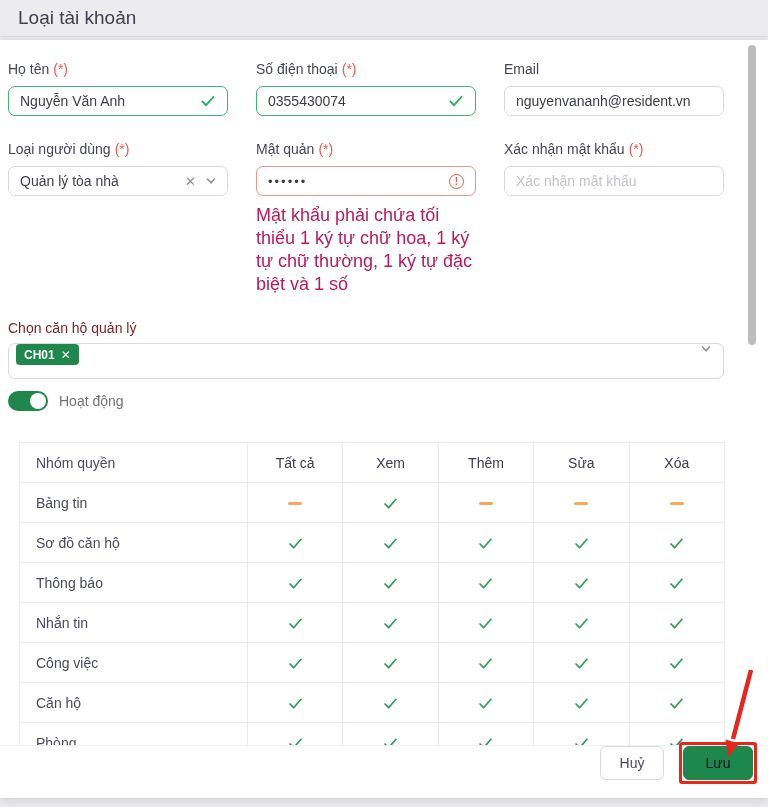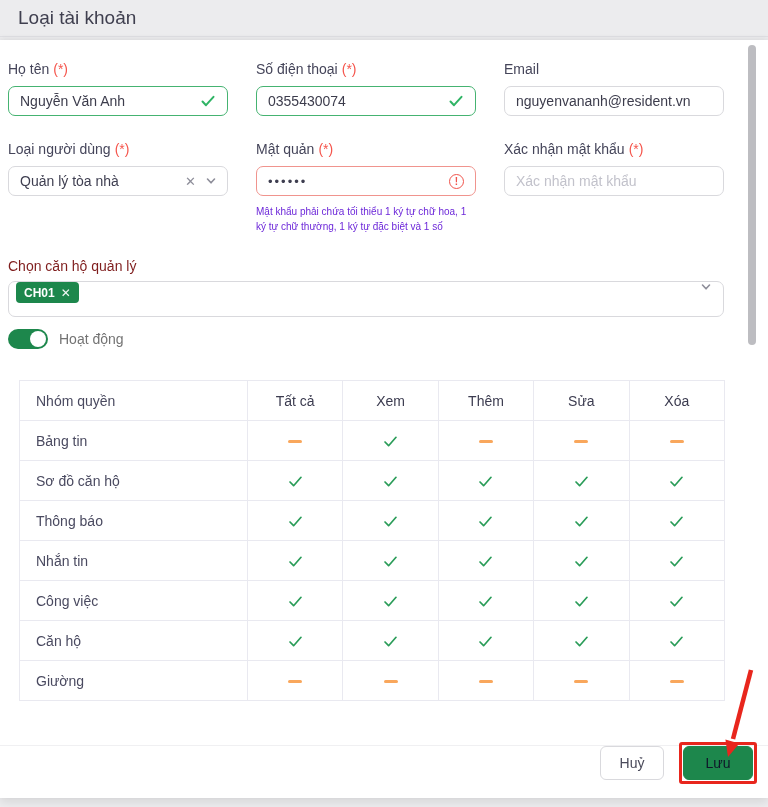--- a/index.html
+++ b/index.html
@@ -54,21 +54,21 @@
   .input-box input::placeholder { color:#c2c2cb; }
   .input-box.valid { border-color:#45b371; }
   .input-box.error { border-color:#f0948e; }
   .suffix { flex:none; margin-left:8px; display:flex; align-items:center; }
   .err-icon {
     width:15px; height:15px; border:1.5px solid #f0544c; border-radius:50%;
     color:#f0544c; font-size:10px; font-weight:bold;
     display:flex; align-items:center; justify-content:center;
   }
   .pw-dots { color:#3e3e50; font-size:13px; letter-spacing:2px; line-height:1; }
-  .error-text { color:#6d28d9; font-size:10px; line-height:15px; margin-top:8px; }
+  .error-text { color:#be185d; font-size:18px; line-height:23px; margin-top:8px; }
 
   .select-box { justify-content:space-between; }
   .select-icons { display:flex; align-items:center; gap:10px; color:#8d8d99; }
   .icon-x { font-size:13px; line-height:1; cursor:pointer; }
   .chev { width:10px; height:10px; flex:none; }
   .chev polyline { stroke:#8d8d99; stroke-width:1.6; fill:none; stroke-linecap:round; stroke-linejoin:round; }
 
   
   .apt-label { margin-top:24px; color:#7f1d1d; line-height:16px; }
   .multiselect {
@@ -352,20 +352,38 @@
                   <path d="M2 8l3.6 3.7L13 3.3" stroke="#2a9c58" stroke-width="1.7" fill="none" stroke-linecap="round" stroke-linejoin="round"></path>
                 </svg></td>
               <td><svg class="cellcheck" width="15" height="15" viewBox="0 0 15 15">
                   <path d="M2 8l3.6 3.7L13 3.3" stroke="#2a9c58" stroke-width="1.7" fill="none" stroke-linecap="round" stroke-linejoin="round"></path>
                 </svg></td>
               <td><svg class="cellcheck" width="15" height="15" viewBox="0 0 15 15">
                   <path d="M2 8l3.6 3.7L13 3.3" stroke="#2a9c58" stroke-width="1.7" fill="none" stroke-linecap="round" stroke-linejoin="round"></path>
                 </svg></td>
             </tr>
             <tr>
+              <td class="first">Phòng</td>
+              <td><svg class="cellcheck" width="15" height="15" viewBox="0 0 15 15">
+                  <path d="M2 8l3.6 3.7L13 3.3" stroke="#2a9c58" stroke-width="1.7" fill="none" stroke-linecap="round" stroke-linejoin="round"></path>
+                </svg></td>
+              <td><svg class="cellcheck" width="15" height="15" viewBox="0 0 15 15">
+                  <path d="M2 8l3.6 3.7L13 3.3" stroke="#2a9c58" stroke-width="1.7" fill="none" stroke-linecap="round" stroke-linejoin="round"></path>
+                </svg></td>
+              <td><svg class="cellcheck" width="15" height="15" viewBox="0 0 15 15">
+                  <path d="M2 8l3.6 3.7L13 3.3" stroke="#2a9c58" stroke-width="1.7" fill="none" stroke-linecap="round" stroke-linejoin="round"></path>
+                </svg></td>
+              <td><svg class="cellcheck" width="15" height="15" viewBox="0 0 15 15">
+                  <path d="M2 8l3.6 3.7L13 3.3" stroke="#2a9c58" stroke-width="1.7" fill="none" stroke-linecap="round" stroke-linejoin="round"></path>
+                </svg></td>
+              <td><svg class="cellcheck" width="15" height="15" viewBox="0 0 15 15">
+                  <path d="M2 8l3.6 3.7L13 3.3" stroke="#2a9c58" stroke-width="1.7" fill="none" stroke-linecap="round" stroke-linejoin="round"></path>
+                </svg></td>
+            </tr>
+            <tr>
               <td class="first">Giường</td>
               <td><span class="dash"></span></td>
               <td><span class="dash"></span></td>
               <td><span class="dash"></span></td>
               <td><span class="dash"></span></td>
               <td><span class="dash"></span></td>
             </tr>
           </tbody>
       </table>
     </div>

